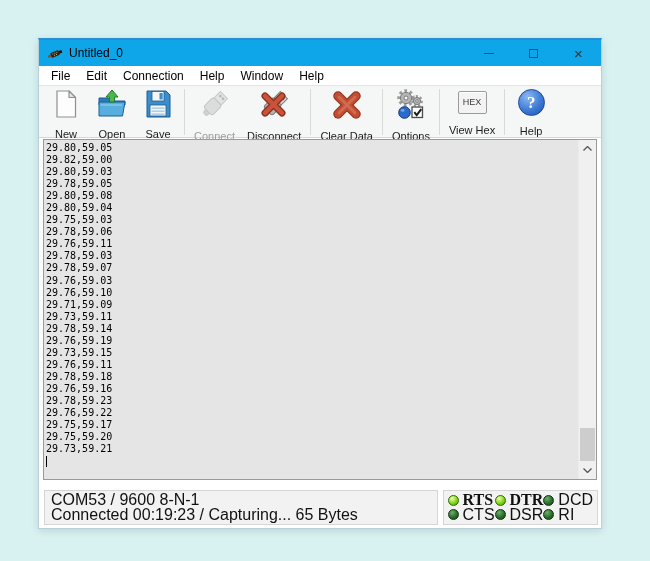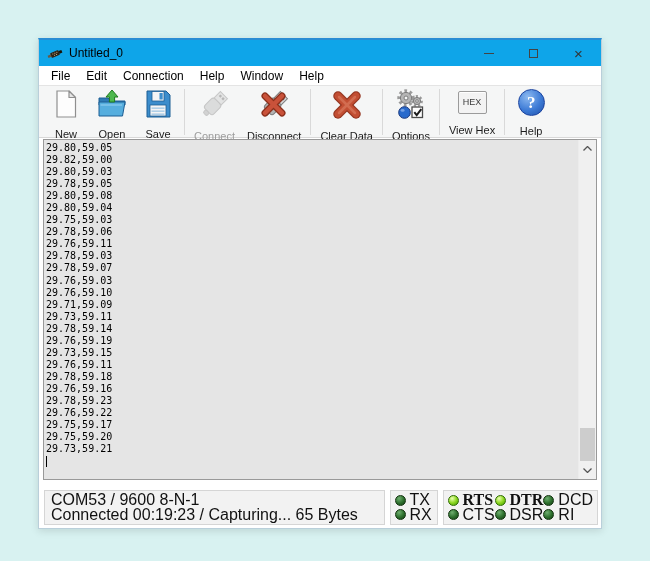--- a/index.html
+++ b/index.html
@@ -336,30 +336,20 @@
           </svg>
       </div>
     </div>
   </div>
 
   <div class="statusbar">
     <div class="spanel left">
       <div>COM53 / 9600 8-N-1</div>
       <div>Connected 00:19:23 / Capturing... 65 Bytes</div>
     </div>
-    <div class="spanel txrx">
-        <div class="led-item">
-          <span class="led"></span>
-          <span class="led-label">TX</span>
-        </div>
-        <div class="led-item">
-          <span class="led"></span>
-          <span class="led-label">RX</span>
-        </div>
-      </div>
     <div class="spanel signals">
         <div class="led-item">
           <span class="led on"></span>
           <span class="led-label bold">RTS</span>
         </div>
         <div class="led-item">
           <span class="led"></span>
           <span class="led-label">CTS</span>
         </div>
         <div class="led-item">

